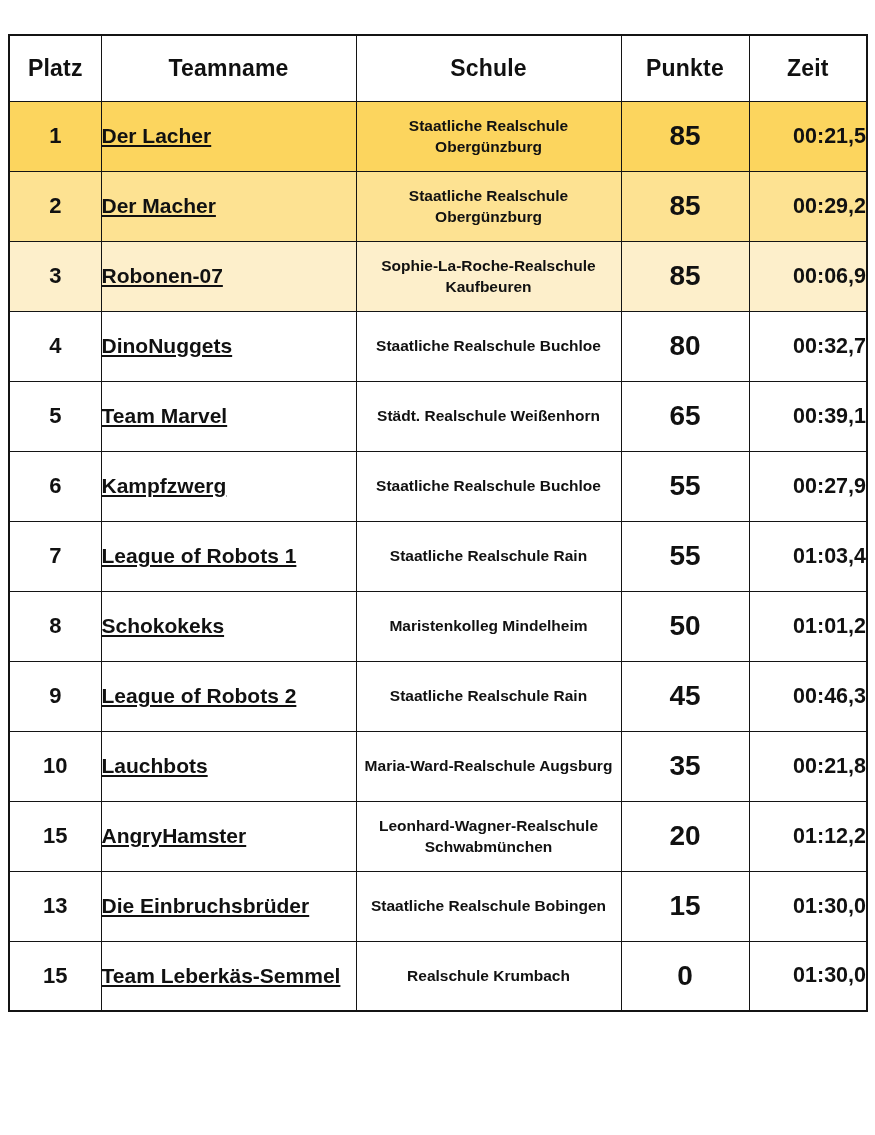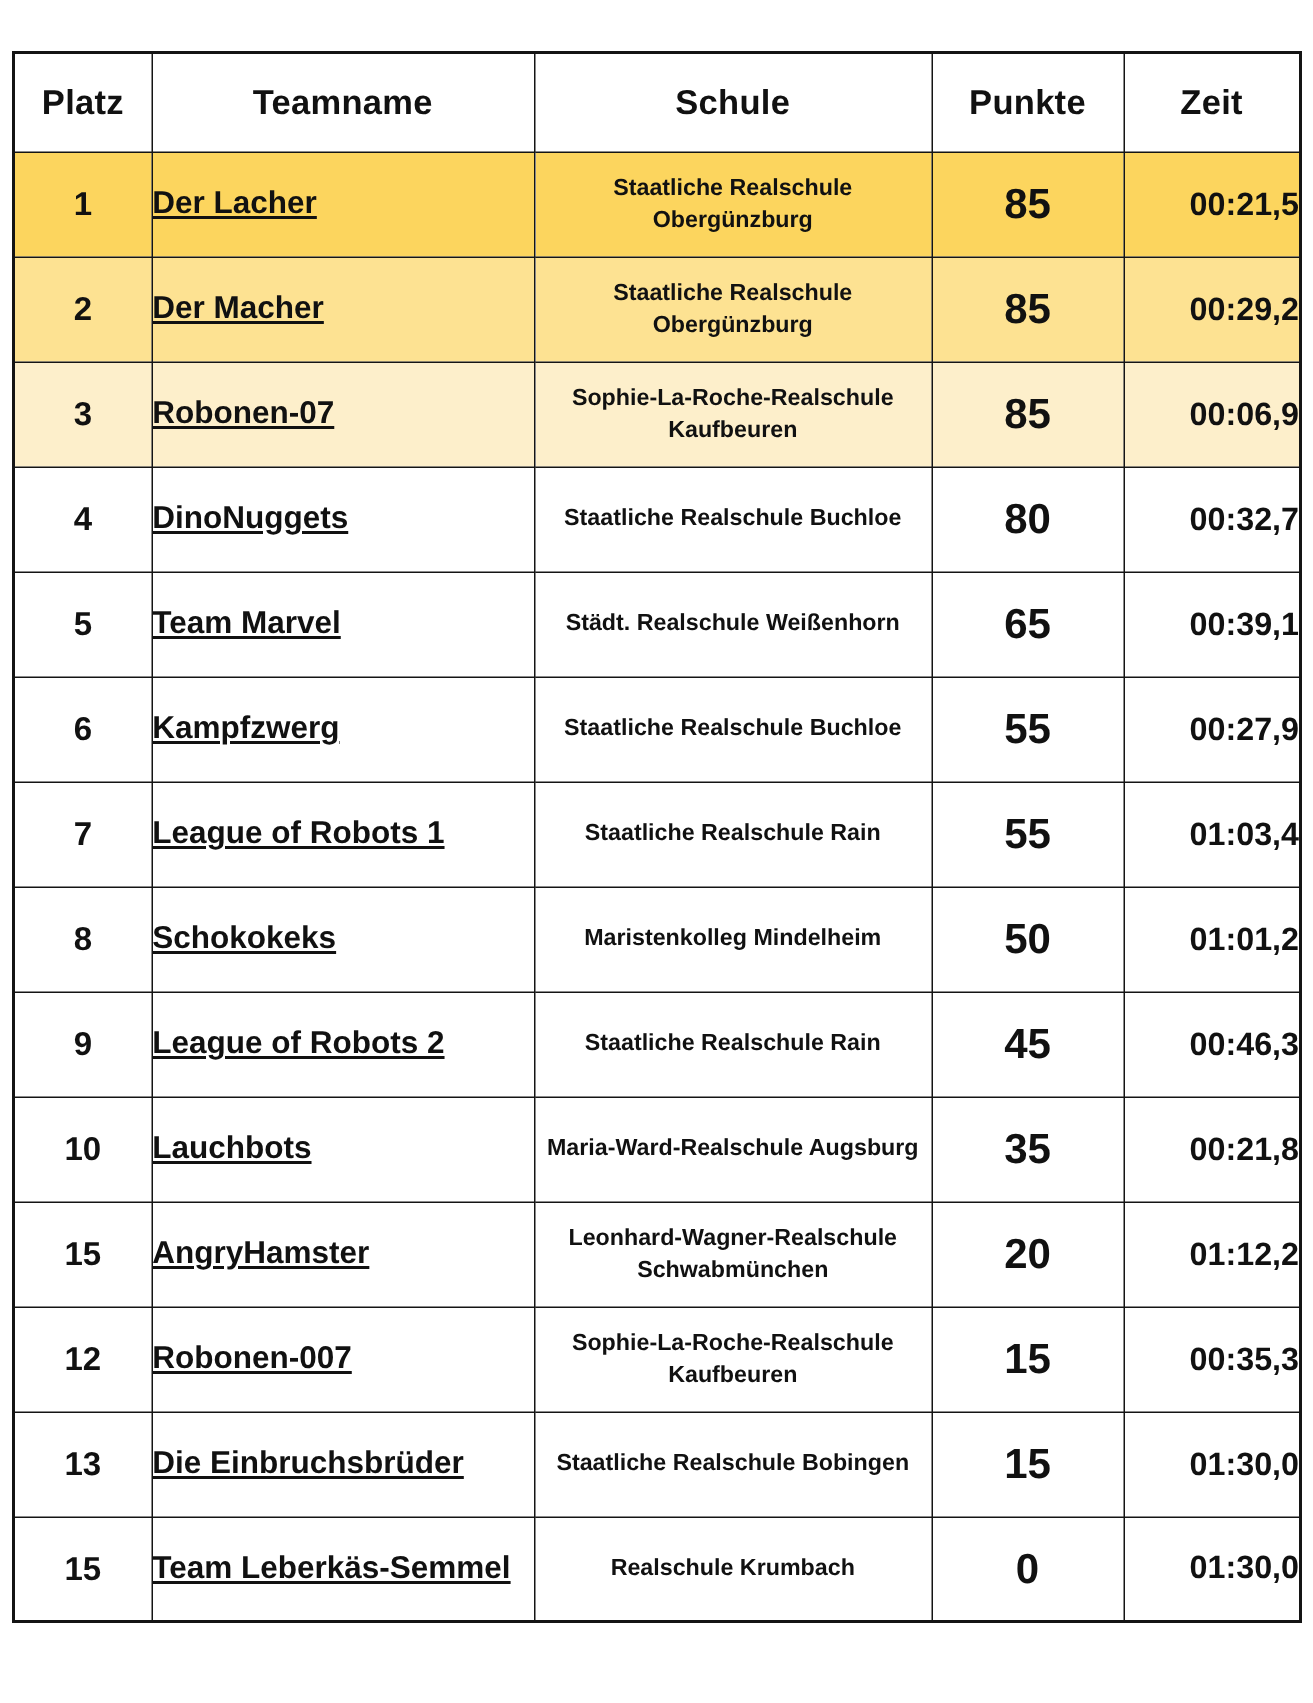--- a/index.html
+++ b/index.html
@@ -226,29 +226,20 @@
         <tr class="hl-0">
           <td class="platz">15</td>
           <td class="team">AngryHamster</td>
           <td class="schule">
             <span class="clip3">Leonhard-Wagner-Realschule Schwabmünchen</span>
           </td>
           <td class="punkte">20</td>
           <td class="zeit">01:12,2</td>
         </tr>
         <tr class="hl-0">
-          <td class="platz">12</td>
-          <td class="team">Robonen-007</td>
-          <td class="schule">
-            <span class="clip3">Sophie-La-Roche-Realschule Kaufbeuren</span>
-          </td>
-          <td class="punkte">15</td>
-          <td class="zeit">00:35,3</td>
-        </tr>
-        <tr class="hl-0">
           <td class="platz">13</td>
           <td class="team">Die Einbruchsbrüder</td>
           <td class="schule">
             <span class="clip3">Staatliche Realschule Bobingen</span>
           </td>
           <td class="punkte">15</td>
           <td class="zeit">01:30,0</td>
         </tr>
         <tr class="hl-0">
           <td class="platz">15</td>

